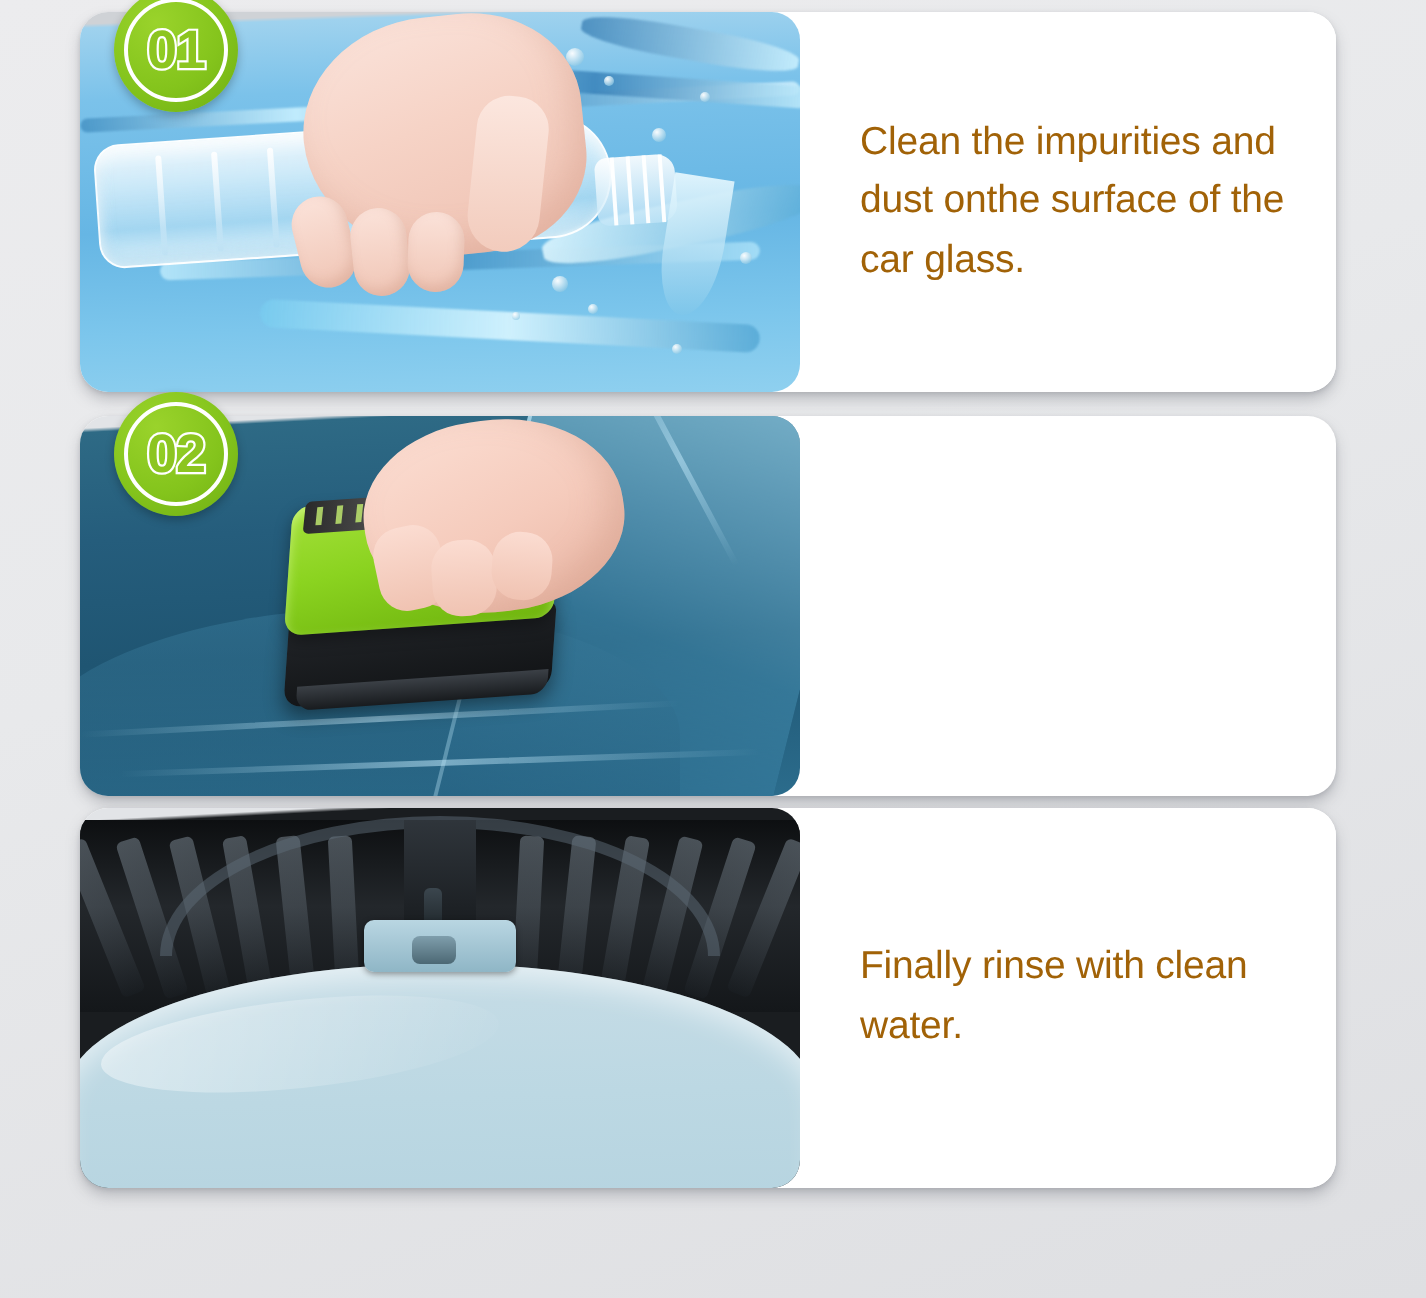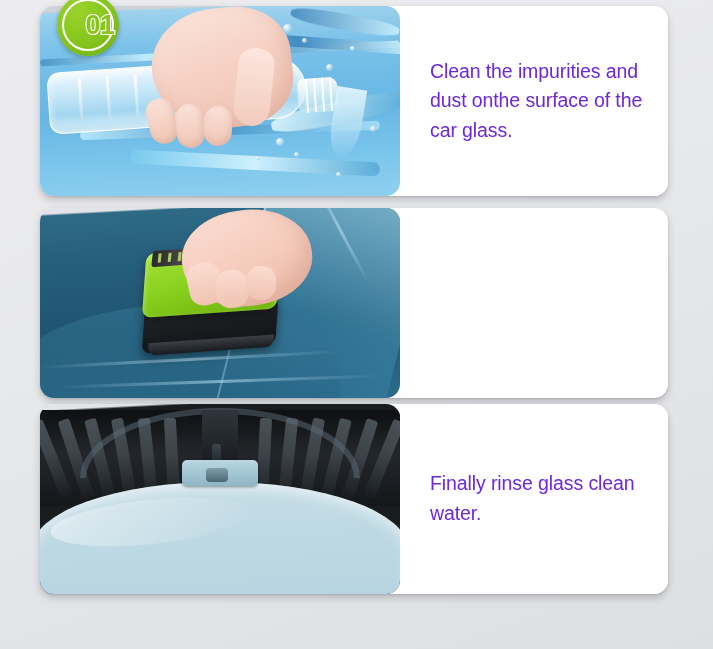--- a/index.html
+++ b/index.html
@@ -289,38 +289,37 @@
   .step-badge .num {
     position:relative;
     font-family:"Liberation Sans", sans-serif;
     font-size:27px;
     font-weight:bold;
     letter-spacing:-0.5px;
     color:#8cc520;
     -webkit-text-stroke:2.2px #ffffff;
     paint-order:stroke fill;
     line-height:1;
-    padding-left:24px;
   }
 
   
   .card-text {
     flex:1;
     display:flex;
     align-items:center;
     padding-left:30px;
     padding-right:18px;
     background:#ffffff;
     border-radius:0 14px 14px 0;
   }
   .card-text p {
     font-family:"Liberation Sans", sans-serif;
     font-size:19.5px;
     line-height:1.52;
-    color:#6d28d9;
+    color:#a16207;
     letter-spacing:-0.1px;
     max-width:230px;
   }
 </style>
 </head>
 <body>
 
 <div id="steps-container">
 
   <div class="step-card s1">
@@ -401,20 +400,24 @@
           <i style="left:102px;"></i>
       </div>
 
       <div class="h2-palm"></div>
       <div class="h2-f" style="left:148px;top:55px;width:34px;height:42px;transform:rotate(-12deg);"></div>
       <div class="h2-f" style="left:176px;top:62px;width:32px;height:38px;transform:rotate(-4deg);"></div>
       <div class="h2-f" style="left:206px;top:58px;width:30px;height:34px;transform:rotate(4deg);"></div>
     </div>
 
 
+    <div class="step-badge">
+      <div class="ring"></div>
+      <span class="num">02</span>
+    </div>
   </div>
 
   <div class="step-card s3">
 
     <div class="card-photo photo3">
       <div class="ceiling">
         <div class="slat" style="left:6px;transform:rotate(-22deg);"></div>
         <div class="slat" style="left:30px;transform:rotate(-18deg);"></div>
         <div class="slat" style="left:54px;transform:rotate(-14deg);"></div>
         <div class="slat" style="left:78px;transform:rotate(-10deg);"></div>
@@ -431,18 +434,18 @@
       <div class="beam"></div>
 
       <div class="windshield"></div>
       <div class="ws-sheen"></div>
       <div class="mirror-stem"></div>
       <div class="mirror-mount"></div>
       <div class="mirror-cap"></div>
     </div>
 
     <div class="card-text">
-      <p>Finally rinse glass clean water.</p>
+      <p>Finally rinse with clean water.</p>
     </div>
 
   </div>
 
 </div>
 
 </body></html>

